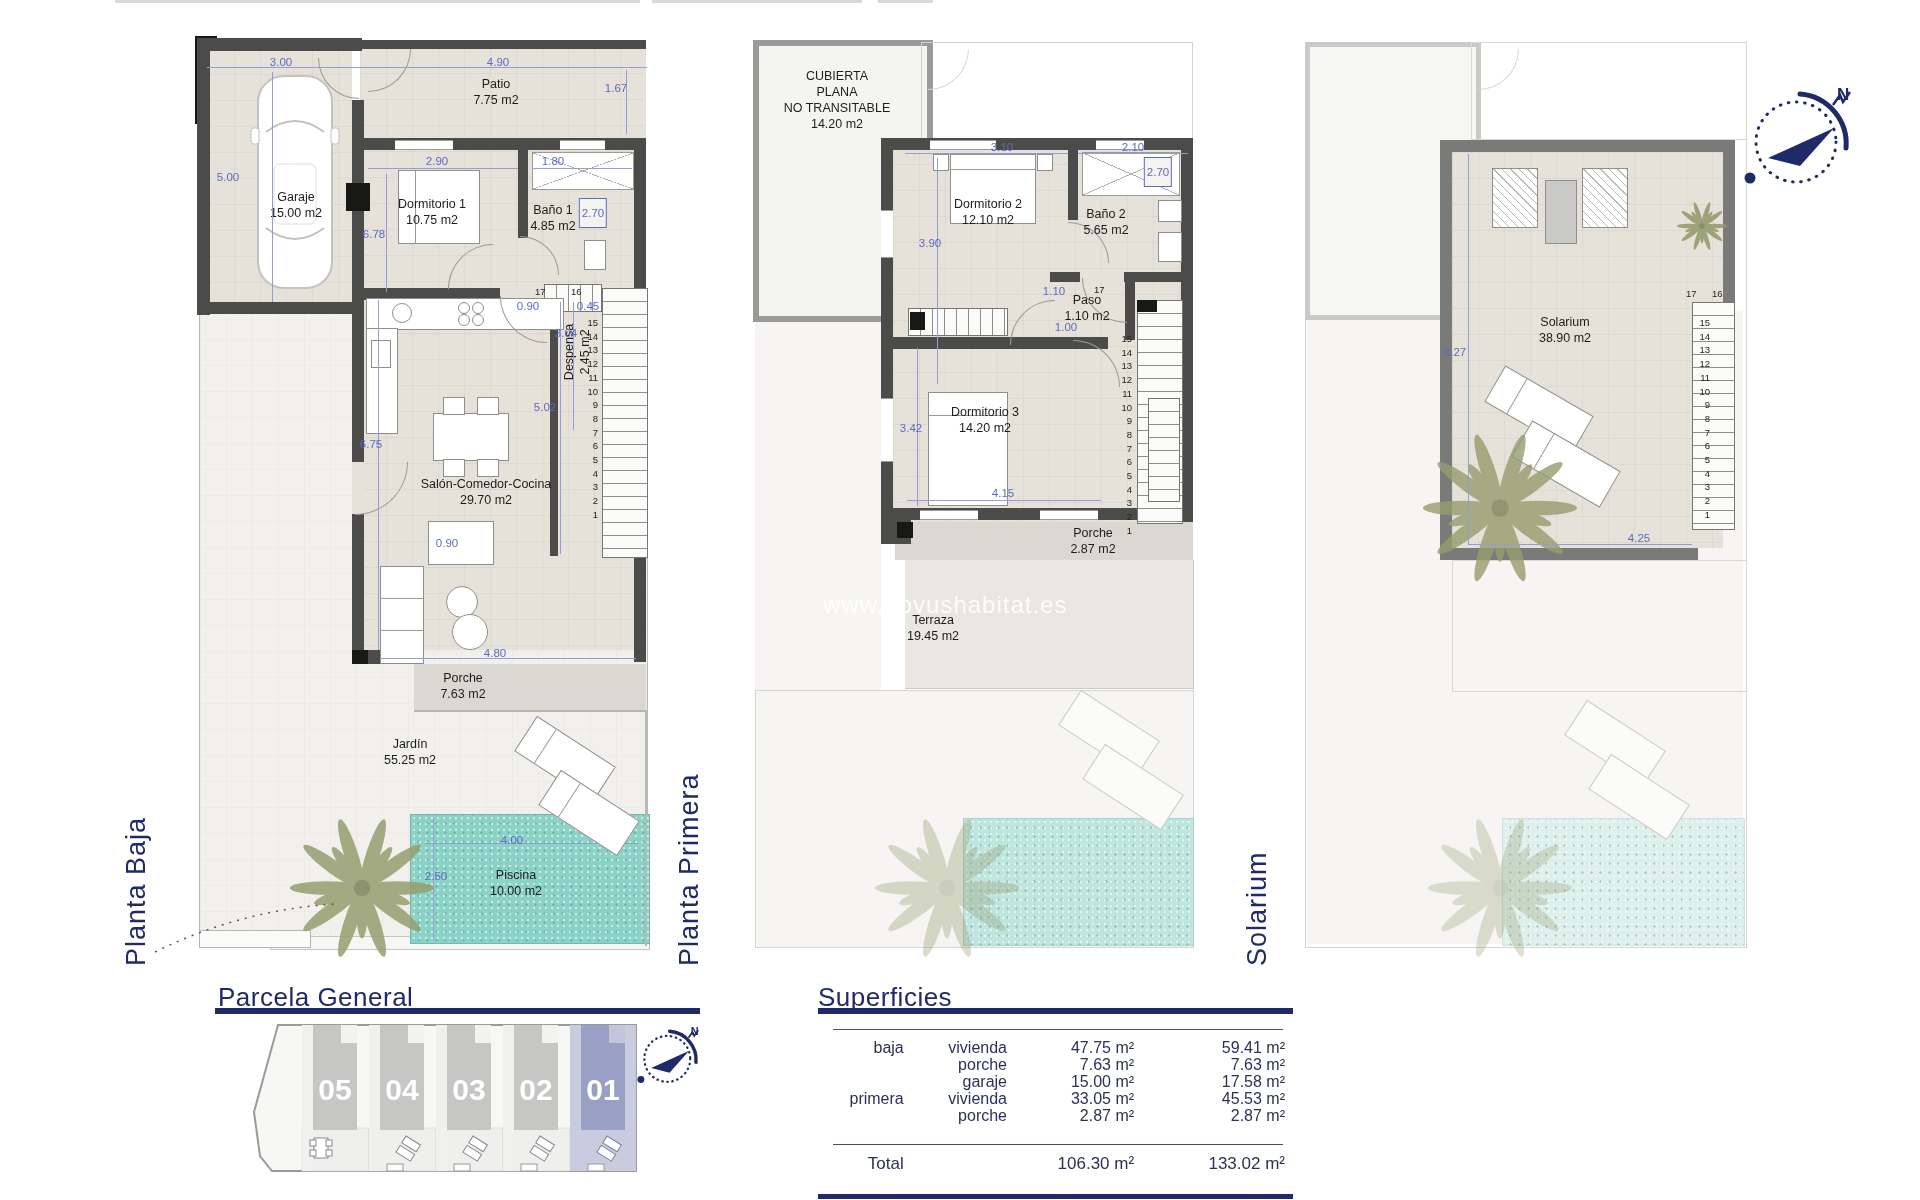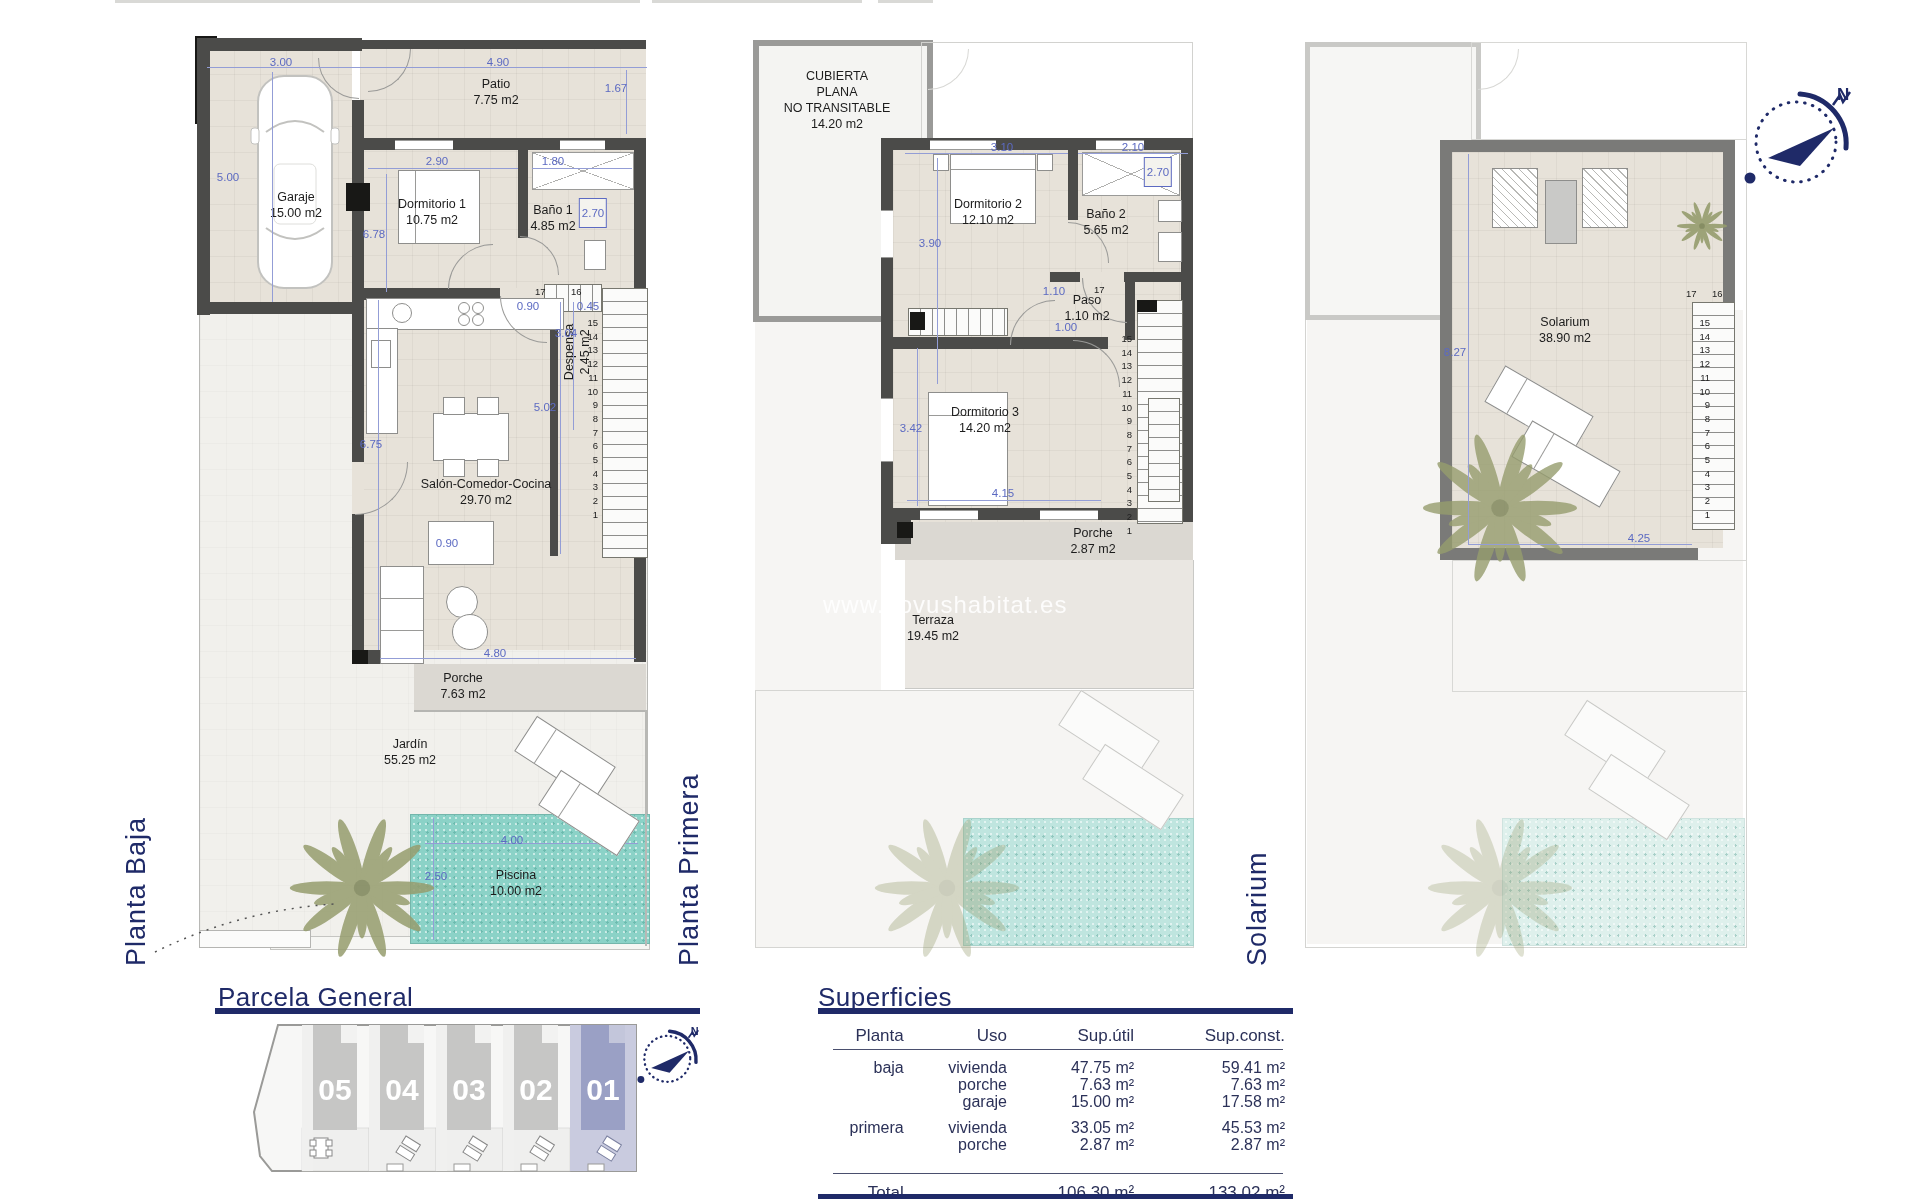--- a/index.html
+++ b/index.html
@@ -563,46 +563,40 @@
     <text x="99" y="24" font-size="19" font-weight="bold" fill="#1f2a68">N</text>
     <path d="M95,29 l7,-10 l3,7 l7,-10" stroke="#1f2a68" stroke-width="3" fill="none"></path>
   </svg>
 </div>
 
 <div>
   <div class="sec-title" style="left:818px;top:982px">Superficies</div>
   <div class="sec-bar" style="left:818px;top:1008px;width:475px"></div>
 
   <div class="sup-table" style="left:818px;top:1026px;width:475px">
-    <div class="sup-row sup-head">
-      <span class="c1">Planta</span>
-      <span class="c2">Uso</span>
-      <span class="c3">Sup.útil</span>
-      <span class="c4">Sup.const.</span>
-    </div>
     <div class="sup-rule" style="margin-top:3px"></div>
     <div class="sup-row" style="margin-top:9px">
       <span class="c1">baja</span>
       <span class="c2">vivienda</span>
       <span class="c3">47.75 m²</span>
       <span class="c4">59.41 m²</span>
     </div>
     <div class="sup-row">
       <span class="c1"></span>
       <span class="c2">porche</span>
       <span class="c3">7.63 m²</span>
       <span class="c4">7.63 m²</span>
     </div>
     <div class="sup-row">
       <span class="c1"></span>
       <span class="c2">garaje</span>
       <span class="c3">15.00 m²</span>
       <span class="c4">17.58 m²</span>
     </div>
-    <div class="sup-row" style="margin-top:9px">
+    <div class="sup-row" style="">
       <span class="c1">primera</span>
       <span class="c2">vivienda</span>
       <span class="c3">33.05 m²</span>
       <span class="c4">45.53 m²</span>
     </div>
     <div class="sup-row">
       <span class="c1"></span>
       <span class="c2">porche</span>
       <span class="c3">2.87 m²</span>
       <span class="c4">2.87 m²</span>

